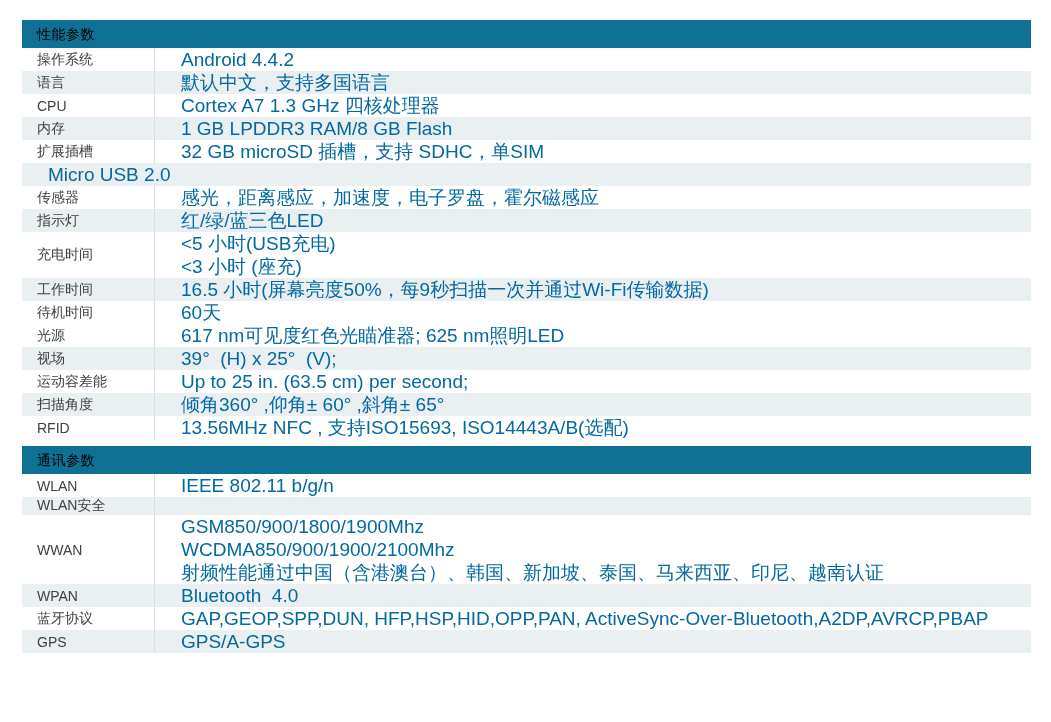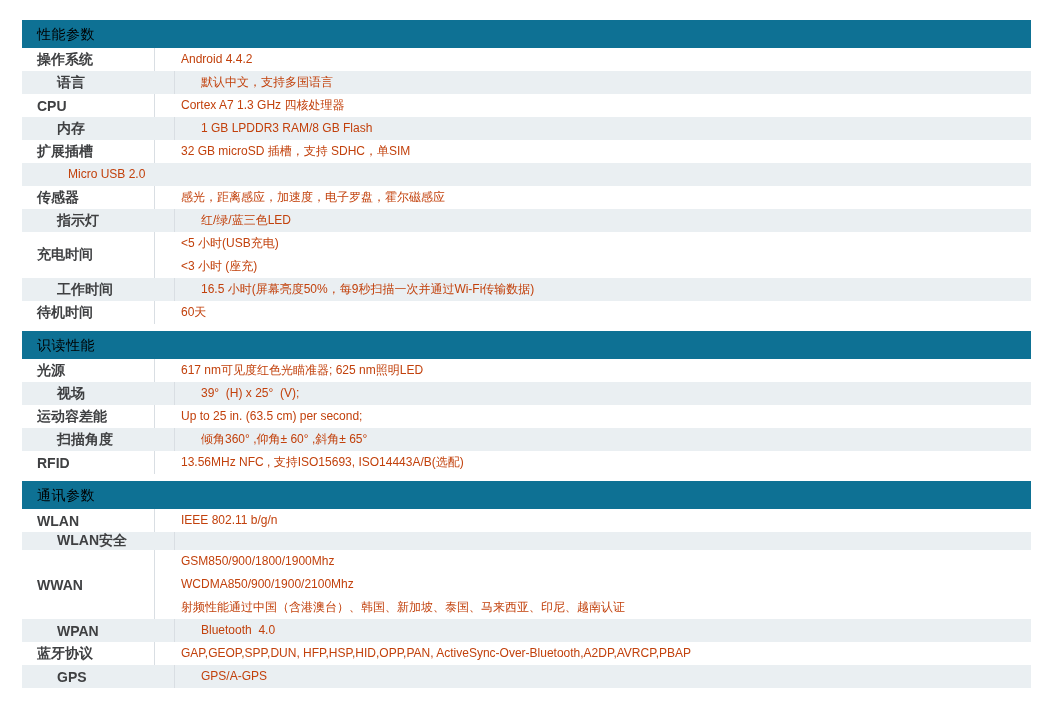--- a/index.html
+++ b/index.html
@@ -29,42 +29,40 @@
   .section + .section .section-header {
     margin-top: 7px;
   }
   .row {
     display: flex;
     align-items: stretch;
     background: #ffffff;
   }
   .row.striped {
     background: #eaeff2;
-    padding-left: 20px;
   }
   .label-cell {
     flex: 0 0 133px;
     width: 133px;
     box-sizing: border-box;
     padding-left: 15px;
     border-right: 1px solid #d9dee3;
     display: flex;
     align-items: center;
     color: #3f4042;
     font-size: 14px;
-    font-weight: bold;
   }
   .value-cell {
     flex: 1;
     padding-left: 26px;
     display: flex;
     flex-direction: column;
     justify-content: center;
-    color: #c2410c;
-    font-size: 12px;
+    color: #0369a1;
+    font-size: 19px;
   }
   .value-line {
     line-height: 23px;
     white-space: pre-wrap;
   }
 </style>
 </head>
 <body>
 
 <div class="spec-table">
@@ -135,23 +133,20 @@
     </div>
     <div class="row">
       <div class="label-cell">待机时间</div>
       <div class="value-cell">
           <div class="value-line">60天</div>
         </div>
     </div>
   </div>
 
   <div class="section">
-    <div class="section-header">
-      <span>识读性能</span>
-    </div>
     <div class="row">
       <div class="label-cell">光源</div>
       <div class="value-cell">
           <div class="value-line">617 nm可见度红色光瞄准器; 625 nm照明LED</div>
         </div>
     </div>
     <div class="row striped">
       <div class="label-cell">视场</div>
       <div class="value-cell">
           <div class="value-line">39°  (H) x 25°  (V);</div>

